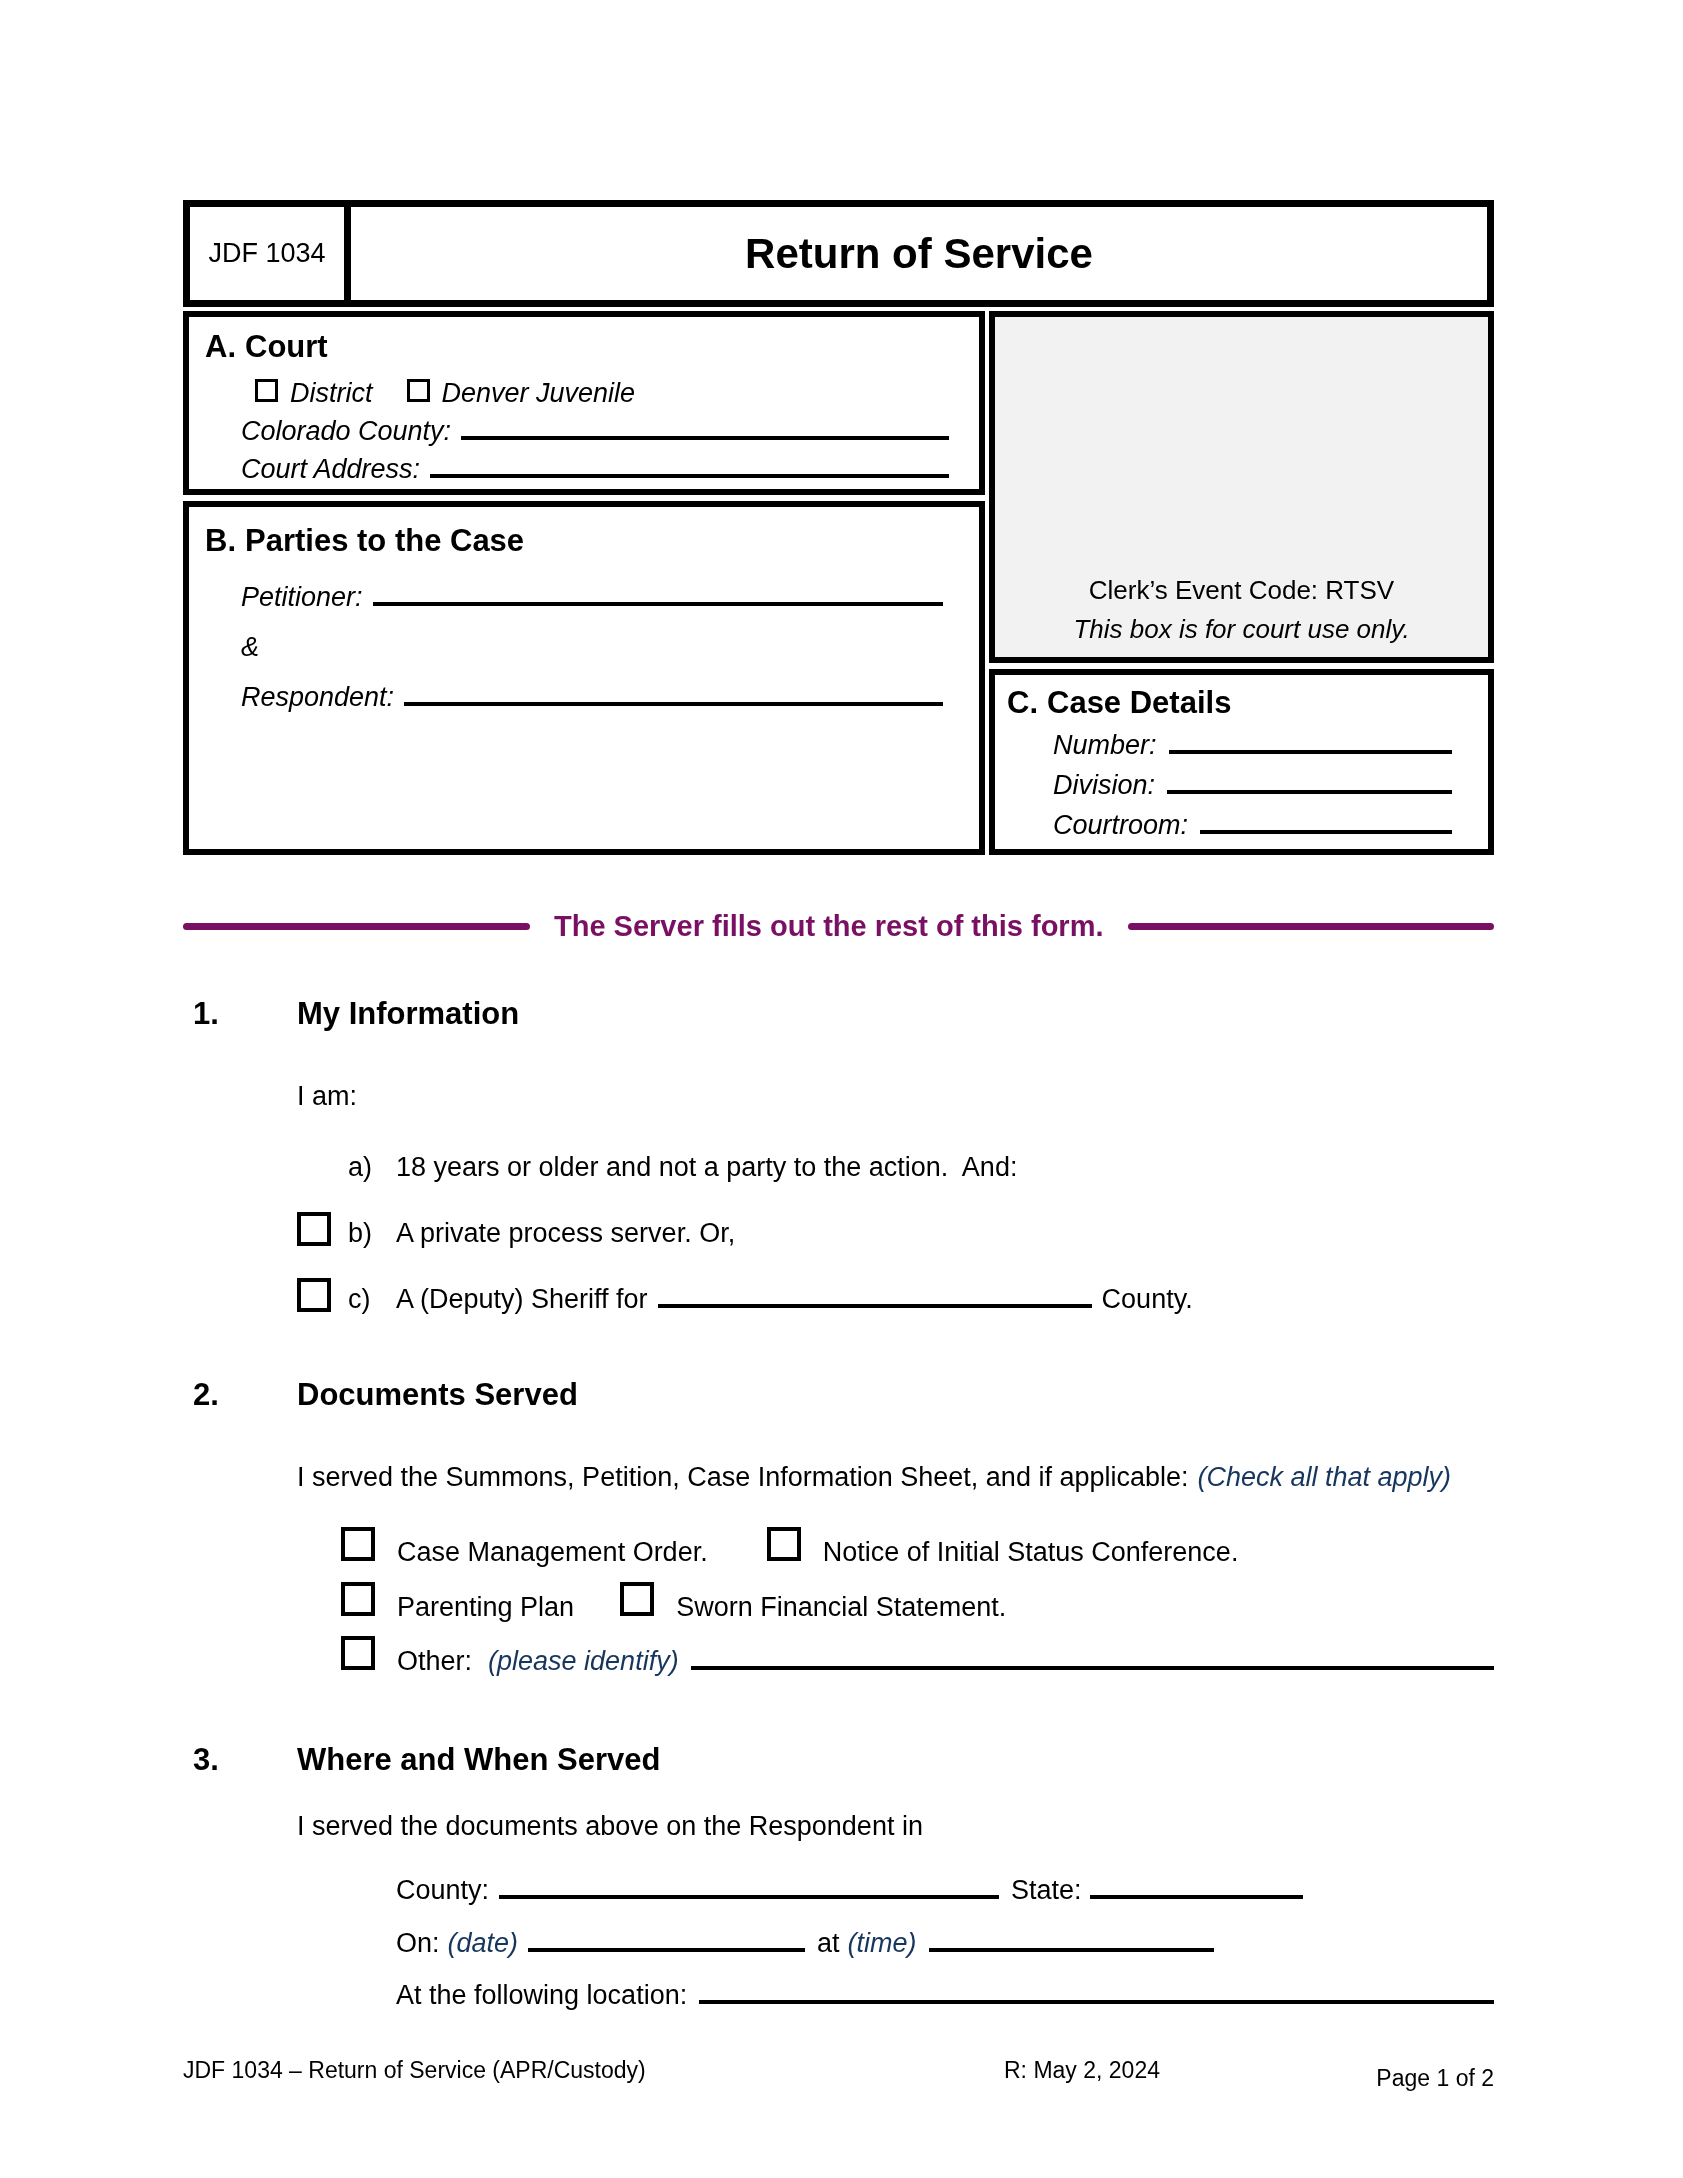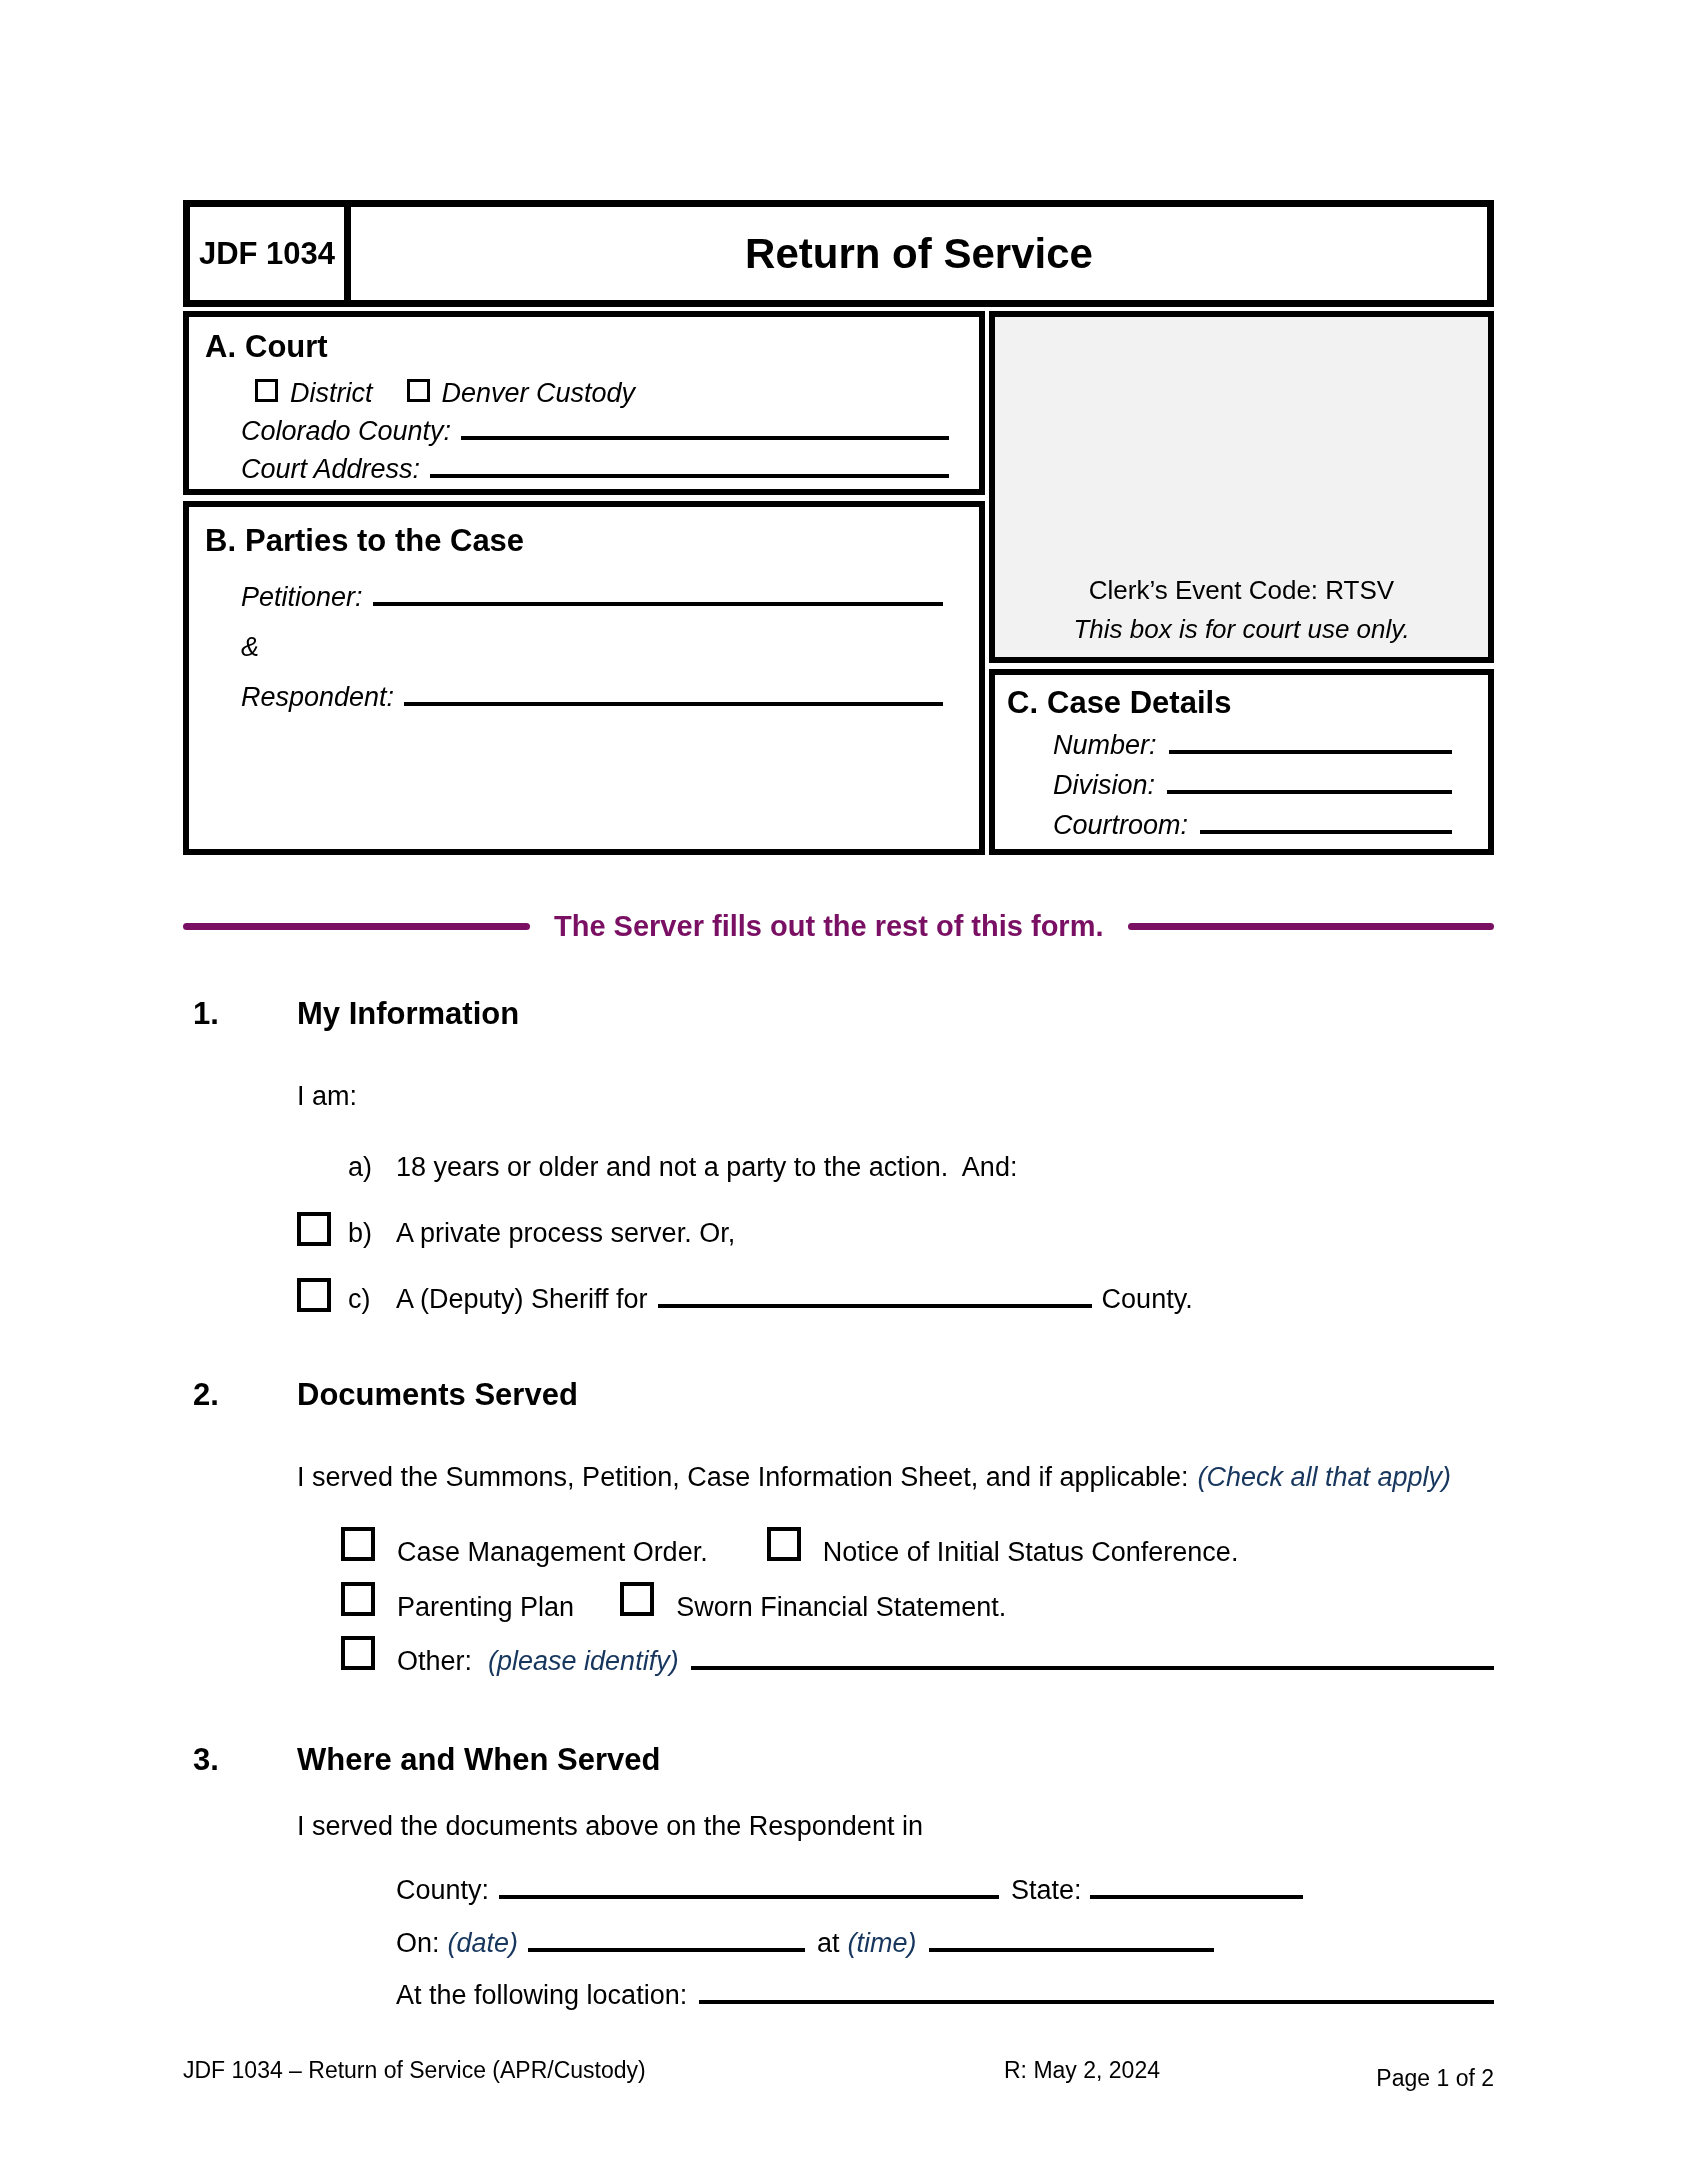--- a/index.html
+++ b/index.html
@@ -6,21 +6,21 @@
   .page {
     width:1683px;height:2178px;background:#fff;position:relative;
     font-family:"Liberation Sans","DejaVu Sans",sans-serif;color:#000;
     margin:0 auto;overflow:hidden;
   }
   .content {position:absolute;left:183px;top:200px;width:1311px;}
 
   
   .form-header {display:flex;border:7px solid #000;height:107px;box-sizing:border-box;}
   .jdf-cell {width:154px;border-right:7px solid #000;display:flex;align-items:center;justify-content:center;
-             font-weight:bold;font-size:31px;flex:none;text-align:right;}
+             font-weight:normal;font-size:27px;flex:none;text-align:right;}
   .title-cell {flex:1;display:flex;align-items:center;justify-content:center;font-weight:bold;font-size:42px;}
 
   
   .top-grid {display:flex;gap:4px;margin-top:4px;}
   .col-left {width:802px;display:flex;flex-direction:column;gap:6px;flex:none;}
   .col-right {flex:1;display:flex;flex-direction:column;gap:6px;}
   .box {border:6px solid #000;box-sizing:border-box;background:#fff;}
   .box-a {height:184px;padding:10px 16px;}
   .box-b {height:354px;padding:14px 16px;}
   .gray-box {height:352px;background:#f2f2f2;display:flex;flex-direction:column;justify-content:flex-end;
@@ -134,21 +134,21 @@
 
         <div class="box box-a">
           <div class="sec-head">
             <span class="sec-letter">A.</span>
             <span class="sec-title">Court</span>
           </div>
           <div class="row cbrow">
             <span class="cb-sm"></span>
             <span class="lbl">District</span>
             <span class="cb-sm second"></span>
-            <span class="lbl">Denver Custody</span>
+            <span class="lbl">Denver Juvenile</span>
           </div>
           <div class="row field">
             <span class="lbl">Colorado County:</span>
             <span class="bl fill"></span>
           </div>
           <div class="row field">
             <span class="lbl">Court Address:</span>
             <span class="bl fill"></span>
           </div>
         </div>

